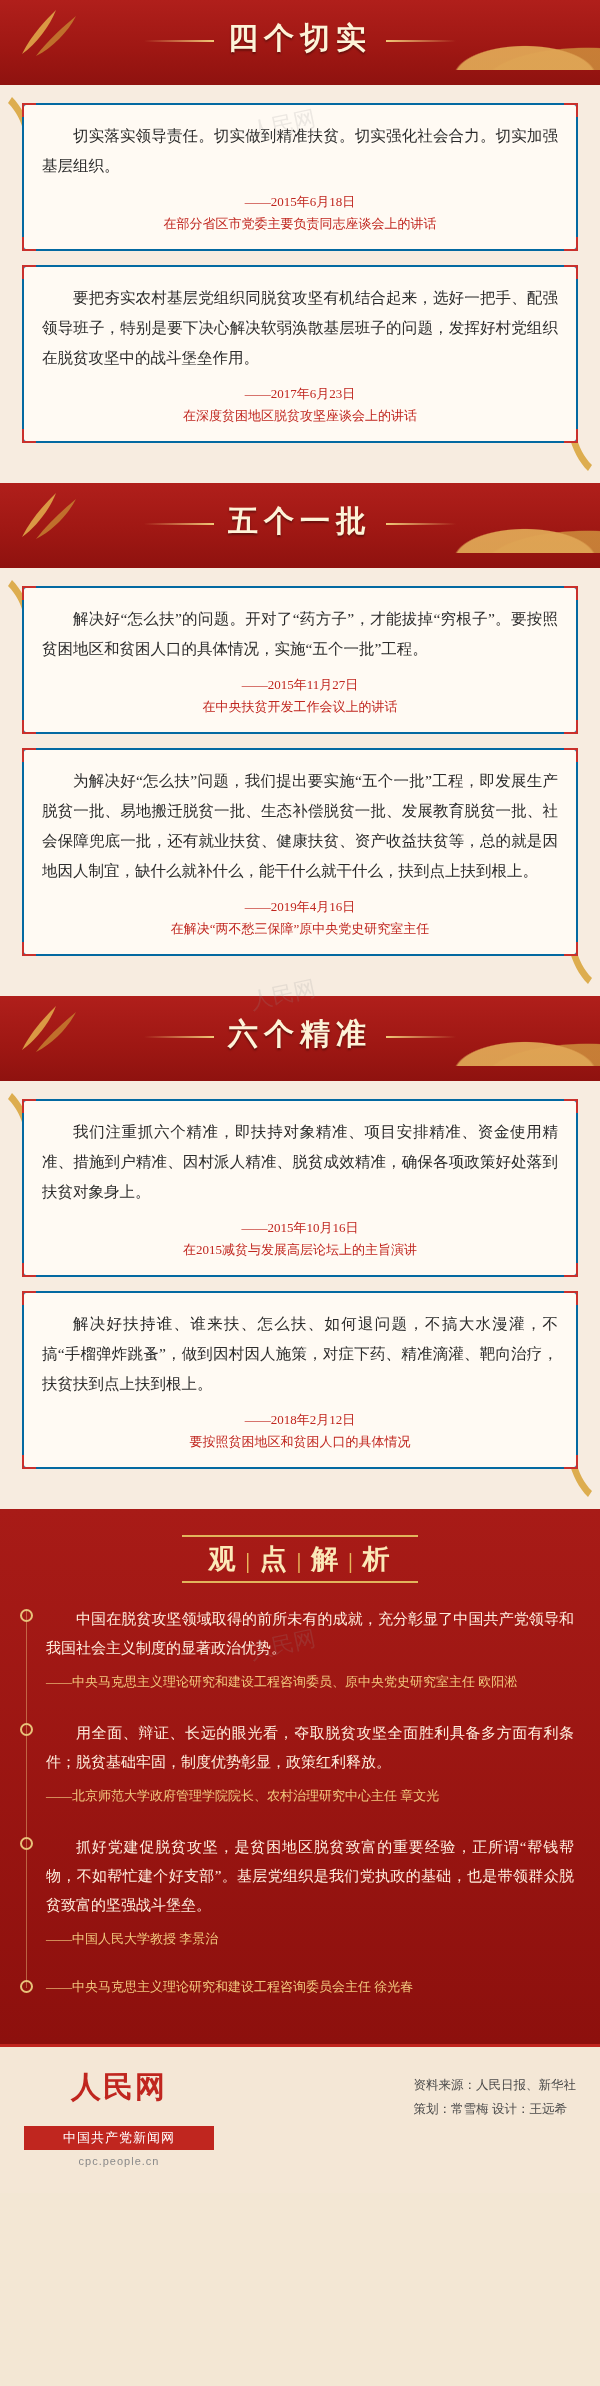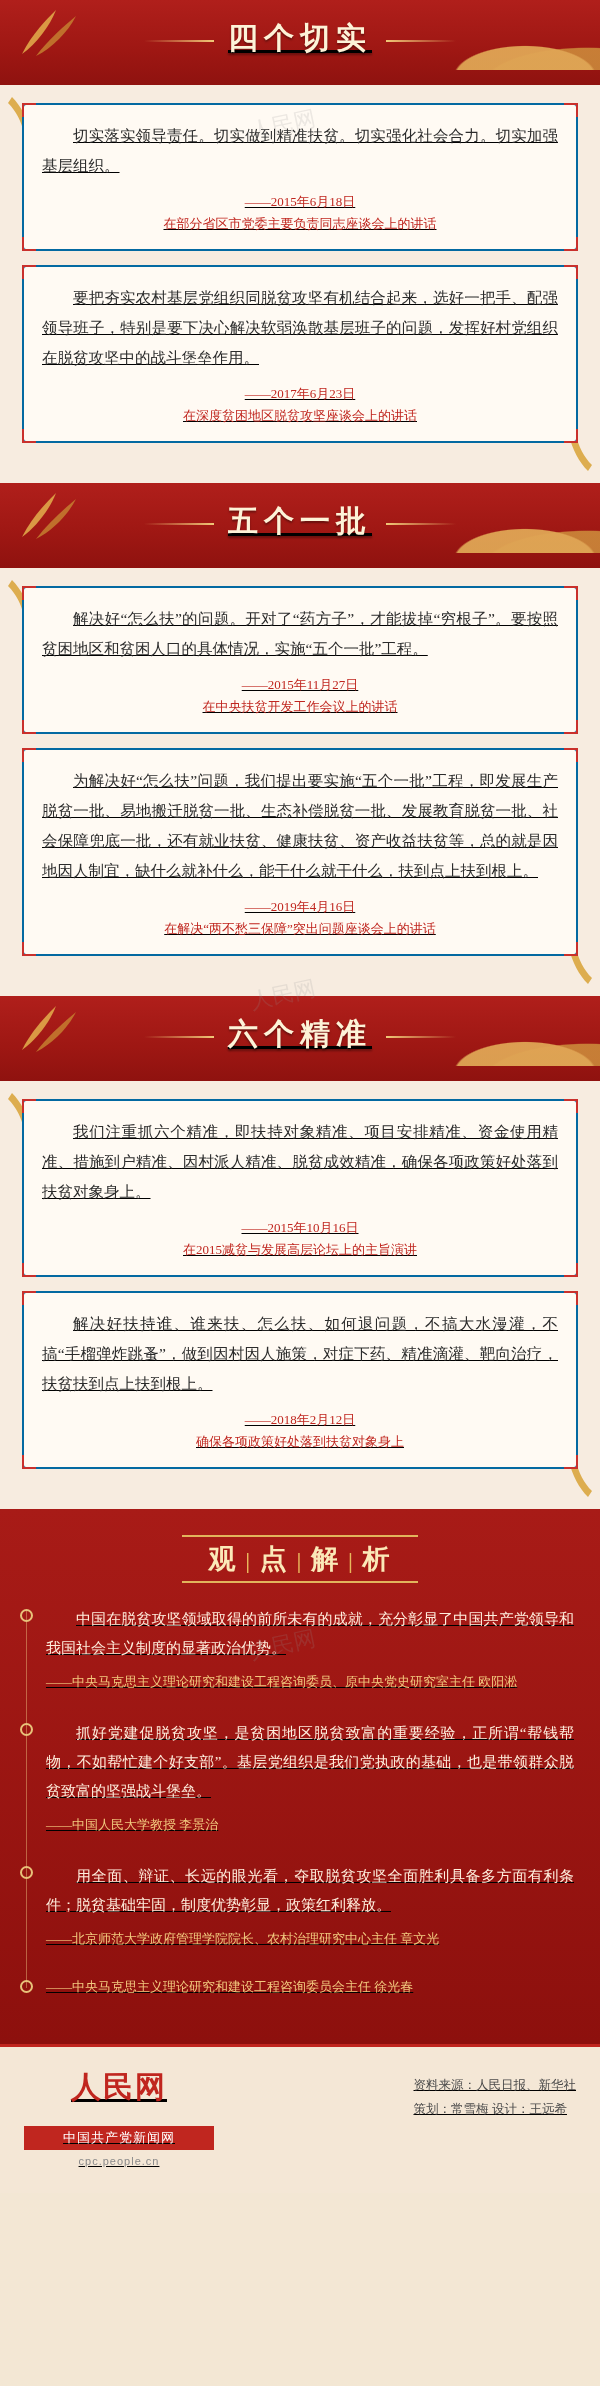--- a/index.html
+++ b/index.html
@@ -1,21 +1,21 @@
 <!DOCTYPE html>
 <html><head>
 <meta charset="utf-8">
 <style>
   * { box-sizing: border-box; margin: 0; padding: 0; }
   body {
     width: 600px;
     font-family: "Liberation Sans", sans-serif;
     background: #f3e7d4;
   }
-  .page { width: 600px; position: relative; background: #4c1d95; text-decoration: underline; }
+  .page { width: 600px; position: relative; background: #4c1d95; }
 
   
   .band {
     position: relative;
     background: linear-gradient(180deg,#b01f1b 0%, #9e1713 60%, #8f120f 100%);
     padding: 18px 0 26px 0;
     overflow: hidden;
   }
   .band .mountain {
     position: absolute; right: 0; top: 0; width: 250px; height: 70px;
@@ -237,21 +237,21 @@
     </div>
 
     <div class="quote-card">
       <span class="corner c-tl"></span>
       <span class="corner c-tr"></span>
       <span class="corner c-bl"></span>
       <span class="corner c-br"></span>
       <div class="quote-text">为解决好“怎么扶”问题，我们提出要实施“五个一批”工程，即发展生产脱贫一批、易地搬迁脱贫一批、生态补偿脱贫一批、发展教育脱贫一批、社会保障兜底一批，还有就业扶贫、健康扶贫、资产收益扶贫等，总的就是因地因人制宜，缺什么就补什么，能干什么就干什么，扶到点上扶到根上。</div>
       <div class="src">
         <div>——2019年4月16日</div>
-        <div>在解决“两不愁三保障”突出问题座谈会上的讲话</div>
+        <div>在解决“两不愁三保障”原中央党史研究室主任</div>
       </div>
     </div>
   </div>
 
   <div class="band">
     <svg class="leaf-l" viewBox="0 0 90 56">
       <path d="M6 50 C20 40 34 22 40 6 C30 16 16 30 6 50 Z" fill="#e0a84a" opacity=".95"></path>
       <path d="M20 52 C36 44 52 28 60 12 C48 22 32 36 20 52 Z" fill="#c98b33" opacity=".8"></path>
     </svg>
     <div class="mountain"></div>
@@ -279,21 +279,21 @@
     </div>
 
     <div class="quote-card">
       <span class="corner c-tl"></span>
       <span class="corner c-tr"></span>
       <span class="corner c-bl"></span>
       <span class="corner c-br"></span>
       <div class="quote-text">解决好扶持谁、谁来扶、怎么扶、如何退问题，不搞大水漫灌，不搞“手榴弹炸跳蚤”，做到因村因人施策，对症下药、精准滴灌、靶向治疗，扶贫扶到点上扶到根上。</div>
       <div class="src">
         <div>——2018年2月12日</div>
-        <div>确保各项政策好处落到扶贫对象身上</div>
+        <div>要按照贫困地区和贫困人口的具体情况</div>
       </div>
     </div>
   </div>
 
   <div class="analysis">
     <div style="text-align:center;">
       <span class="ttl-wrap">
         <span class="analysis-title" style="display:inline-block;margin:0;">
           <span>观</span><span class="sep">|</span><span>点</span><span class="sep">|</span><span>解</span><span class="sep">|</span><span>析</span>
         </span>
@@ -301,27 +301,27 @@
     </div>
 
     <div class="timeline" style="margin-top:22px;">
       <div class="tl-item">
         <span class="dot"></span>
         <div class="tl-text">中国在脱贫攻坚领域取得的前所未有的成就，充分彰显了中国共产党领导和我国社会主义制度的显著政治优势。</div>
         <div class="tl-src">——中央马克思主义理论研究和建设工程咨询委员、原中央党史研究室主任 欧阳淞</div>
       </div>
       <div class="tl-item">
         <span class="dot"></span>
+        <div class="tl-text">用全面、辩证、长远的眼光看，夺取脱贫攻坚全面胜利具备多方面有利条件；脱贫基础牢固，制度优势彰显，政策红利释放。</div>
+        <div class="tl-src">——北京师范大学政府管理学院院长、农村治理研究中心主任 章文光</div>
+      </div>
+      <div class="tl-item">
+        <span class="dot"></span>
         <div class="tl-text">抓好党建促脱贫攻坚，是贫困地区脱贫致富的重要经验，正所谓“帮钱帮物，不如帮忙建个好支部”。基层党组织是我们党执政的基础，也是带领群众脱贫致富的坚强战斗堡垒。</div>
         <div class="tl-src">——中国人民大学教授 李景治</div>
-      </div>
-      <div class="tl-item">
-        <span class="dot"></span>
-        <div class="tl-text">用全面、辩证、长远的眼光看，夺取脱贫攻坚全面胜利具备多方面有利条件；脱贫基础牢固，制度优势彰显，政策红利释放。</div>
-        <div class="tl-src">——北京师范大学政府管理学院院长、农村治理研究中心主任 章文光</div>
       </div>
       <div class="tl-item">
         <span class="dot"></span>
         <div class="tl-src">——中央马克思主义理论研究和建设工程咨询委员会主任 徐光春</div>
       </div>
     </div>
   </div>
 
   <div class="footer">
     <div class="logo-box">

